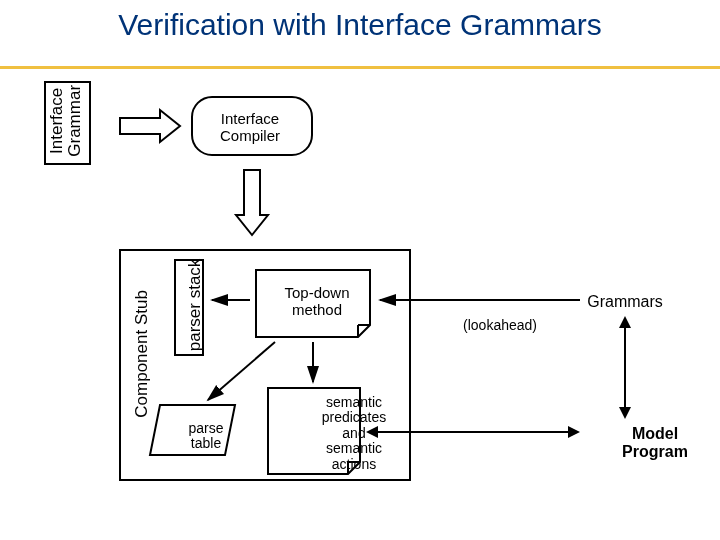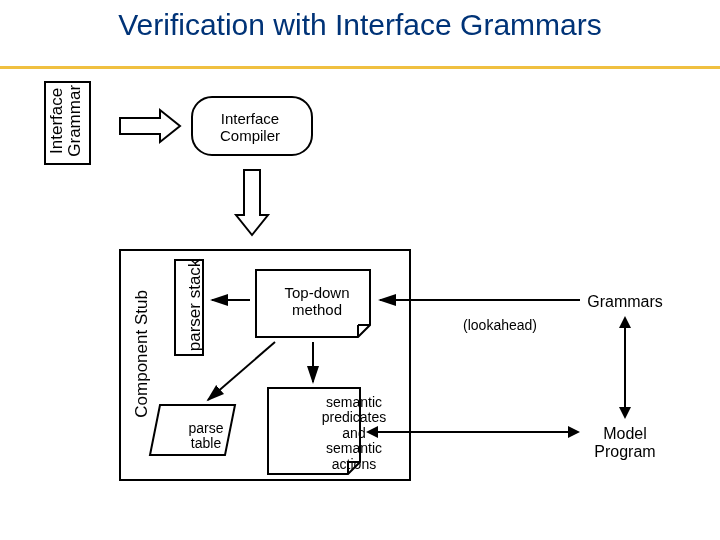--- a/index.html
+++ b/index.html
@@ -100,21 +100,21 @@
 
 <div class="edge-label" style="left:430px; top:303px; width:140px;">
   <br>
   <span>(lookahead)</span>
 </div>
 
 <div class="box-text" style="left:585px; top:293px; width:80px; font-size:16px;">
   <span>Grammars</span>
 </div>
 
-<div class="box-text" style="left:585px; top:425px; width:80px; font-size:16px;">
+<div class="box-text" style="left:615px; top:425px; width:80px; font-size:16px;font-weight:bold;">
   <span>Model</span><br>
   <span>Program</span>
 </div>
 
 <svg width="720" height="540">
   <defs>
     <marker id="arrow" markerWidth="10" markerHeight="10" refX="8" refY="3" orient="auto" markerUnits="strokeWidth">
       <path d="M0,0 L0,6 L9,3 z" fill="#000"></path>
     </marker>
   </defs>

